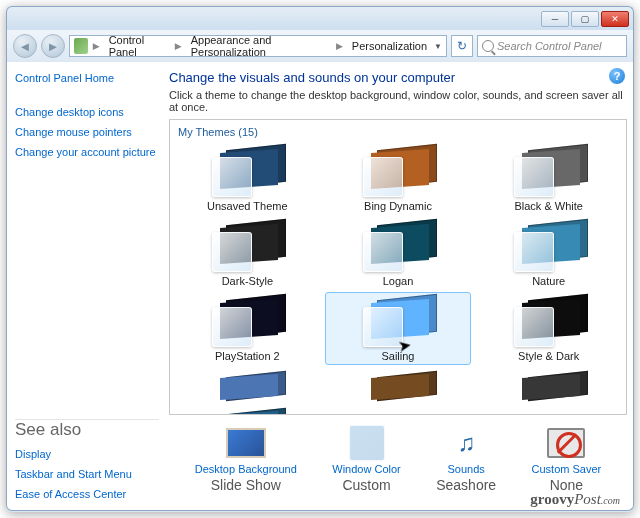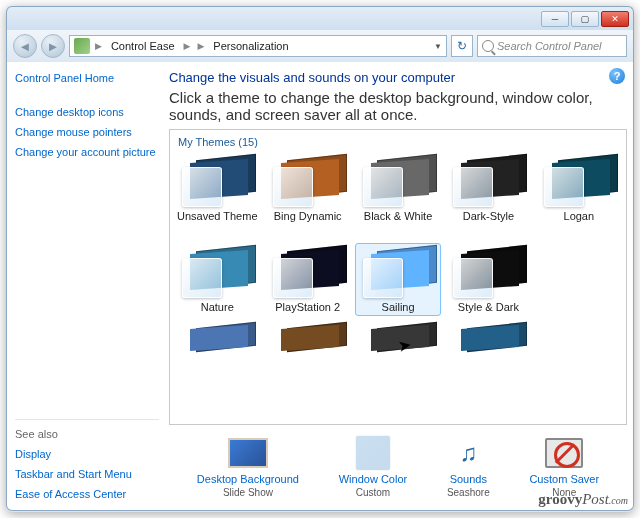--- a/index.html
+++ b/index.html
@@ -16,74 +16,75 @@
 .addr .crumb { color:#222; padding:1px 4px;}
 .addr .down { color:#555; font-size:8px; margin-left:auto; padding-right:4px;}
 .refresh { width:22px; height:22px; border:1px solid #9ab4cc; background:#fff; display:flex; align-items:center; justify-content:center; color:#2a6aa6; font-size:12px;}
 .search { width:150px; height:22px; border:1px solid #9ab4cc; background:#fff; display:flex; align-items:center; color:#888; font-style:italic; padding-left:4px; gap:3px;}
 .search .sico{ width:12px;height:12px;border:1.5px solid #888;border-radius:50%; position:relative;}
 .search .sico::after{content:"";position:absolute;width:5px;height:1.5px;background:#888;bottom:-2px;right:-3px;transform:rotate(45deg);}
 .body { display:flex; background:#fff; border:1px solid #8aa8c4; border-top:none; height: 449px; border-radius:0 0 6px 6px;}
 .sidebar { width:160px; padding:10px 8px; display:flex; flex-direction:column; gap:8px; border-right: none;}
 .sidebar a { color:#0066cc; text-decoration:none; cursor:pointer;}
 .sidebar .spacer{flex:1;}
-.sidebar .seealso { color:#666; font-size:11px; margin-top:1px; border-top:1px solid #e5e5e5; padding-top:8px;}
+.sidebar .seealso { color:#666; font-size:17px; margin-top:1px; border-top:1px solid #e5e5e5; }
 .main { flex:1; padding:8px 6px 4px 2px; position:relative; display:flex; flex-direction:column;}
 .helpico { position:absolute; top:6px; right:8px; width:16px; height:16px; border-radius:50%; background:radial-gradient(circle at 35% 30%,#7dc3ff,#1a7ed6); color:#fff; font-weight:bold; font-size:11px; display:flex; align-items:center; justify-content:center;}
 .main h2 { color:#003399; font-weight:normal; font-size:13px; margin-bottom:4px;}
-.main .desc { font-size:15px; color:#333; margin-bottom:6px;}
+.main .desc { font-size:11px; color:#333; margin-bottom:6px;}
 .themesbox { border:1px solid #c8c8c8; height:296px; overflow-y:scroll; overflow-x:hidden; background:#fff; position:relative;}
 .themesbox::-webkit-scrollbar{width:17px;}
 .themesbox::-webkit-scrollbar-track{background:#f0f0f0;border-left:1px solid #ddd;}
 .themesbox::-webkit-scrollbar-thumb{background:linear-gradient(to right,#e8eef5,#c5d6e7);border:1px solid #a0b8d0;border-radius:2px;}
 .groupheader { color:#1a5a99; font-size:11px; padding:6px 8px 2px;}
-.themegrid { display:grid; grid-template-columns: repeat(5, 1fr); padding: 2px 4px; gap: 18px 4px;}
+.themegrid { display:grid; grid-template-columns: repeat(3, 1fr); padding: 2px 4px; gap: 2px 4px;}
 .theme { display:flex; flex-direction:column; align-items:center; padding:4px 2px 2px; border:1px solid transparent; border-radius:3px; cursor:pointer;}
 .theme.selected { background:#e5f3ff; border-color:#7dc3ff;}
 .theme .thumb { width:78px; height:50px; position:relative; margin-bottom:3px;}
 .theme .thumb .back { position:absolute; width:60px; height:38px; top:0; right:0; background:#222; transform: skewY(-6deg); border:1px solid rgba(0,0,0,0.3);}
 .theme .thumb .back2 { position:absolute; width:58px; height:36px; top:4px; right:8px; background:#333; transform: skewY(-4deg);}
 .theme .thumb .front { position:absolute; width:40px; height:40px; bottom:0; left:4px; background: linear-gradient(135deg, rgba(255,255,255,0.85), rgba(200,225,245,0.6)); border:1px solid rgba(255,255,255,0.9); border-radius:3px; box-shadow: 0 1px 3px rgba(0,0,0,0.25);}
 .theme .tlabel { font-size:11px; color:#222; text-align:center; white-space:nowrap;}
 .peekrow { margin-top:2px; padding:0 4px;}
 .peekrow .theme .thumb{height:24px;}
 .peekrow .theme .thumb .back{height:24px;top:0;}
 .peekrow .theme .thumb .back2{height:22px;top:2px;}
 .bottomrow { display:flex; justify-content:space-around; padding: 10px 8px 2px; }
 .bitem { display:flex; flex-direction:column; align-items:center; gap:2px; cursor:pointer;}
 .bitem .bicon { width:40px; height:36px; display:flex; align-items:center; justify-content:center; font-size:24px;}
 .bitem .blabel { color:#0066cc; font-size:11px;}
-.bitem .bsub { color:#555; font-size:10px;}
+.bitem .bsub { color:#555; font-size:14px;}
 .bi-desktop{ background: linear-gradient(135deg,#3a7bd5,#2a5298); border:2px solid #d8ccb8; width:40px;height:30px;}
 .bi-color{ background: linear-gradient(135deg,rgba(180,210,235,0.7),rgba(140,185,220,0.5)); width:36px;height:36px;border:1px solid rgba(255,255,255,0.8);border-radius:3px;}
 .bi-sound{ color:#2a6aa6;}
 .bi-saver{ width:38px;height:30px;background:#e8e8e8;border:2px solid #888;border-radius:2px;position:relative;}
 .bi-saver::after{content:"";position:absolute;width:20px;height:20px;border:3px solid #d03020;border-radius:50%;top:2px;left:7px;}
 .bi-saver::before{content:"";position:absolute;width:26px;height:3px;background:#d03020;top:12px;left:5px;transform:rotate(-45deg);z-index:1;}
-.watermark { position:absolute; bottom:10px; right:12px; font-family: Georgia, serif; font-style:italic; font-size:15px; color:#555;}
+.watermark { position:absolute; bottom:10px; right:20px; font-family: Georgia, serif; font-style:italic; font-size:15px; color:#555;}
 .watermark b{font-weight:bold;font-style:normal;}
 .cursor { position:absolute; left: 398px; top: 336px; font-size:16px; color:#000; transform: rotate(-10deg); pointer-events:none; z-index:10;}
 </style>
 </head>
 <body>
 
 <div class="shadow-wrap">
   <div class="titlebar">
     <div class="tbtn">─</div>
     <div class="tbtn">▢</div>
     <div class="tbtn close">✕</div>
   </div>
   <div class="navrow">
     <div class="navbtn">◄</div>
     <div class="navbtn">►</div>
     <div class="addr">
       <div class="ico"></div>
       <span class="sep">▶</span>
-      <span class="crumb">Control Ease</span>
+      <span class="crumb">Control Panel</span>
       <span class="sep">▶</span>
+      <span class="crumb">Appearance and Personalization</span>
       <span class="sep">▶</span>
       <span class="crumb">Personalization</span>
       <span class="down">▼</span>
     </div>
     <div class="refresh">↻</div>
     <div class="search">
       <span class="sico"></span>
       <span>Search Control Panel</span>
     </div>
   </div>

